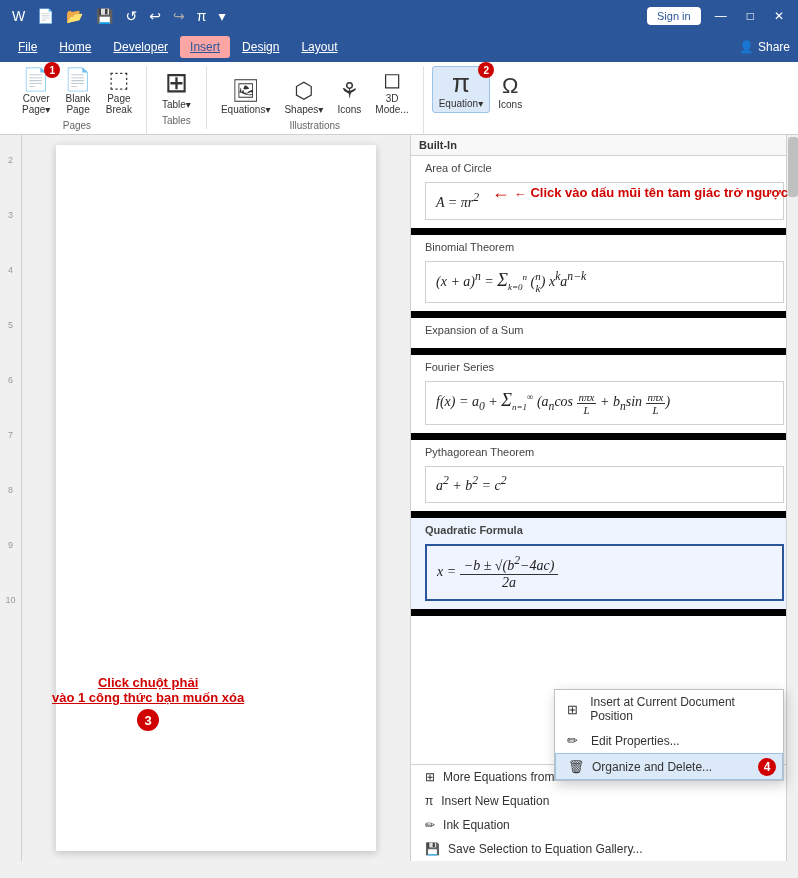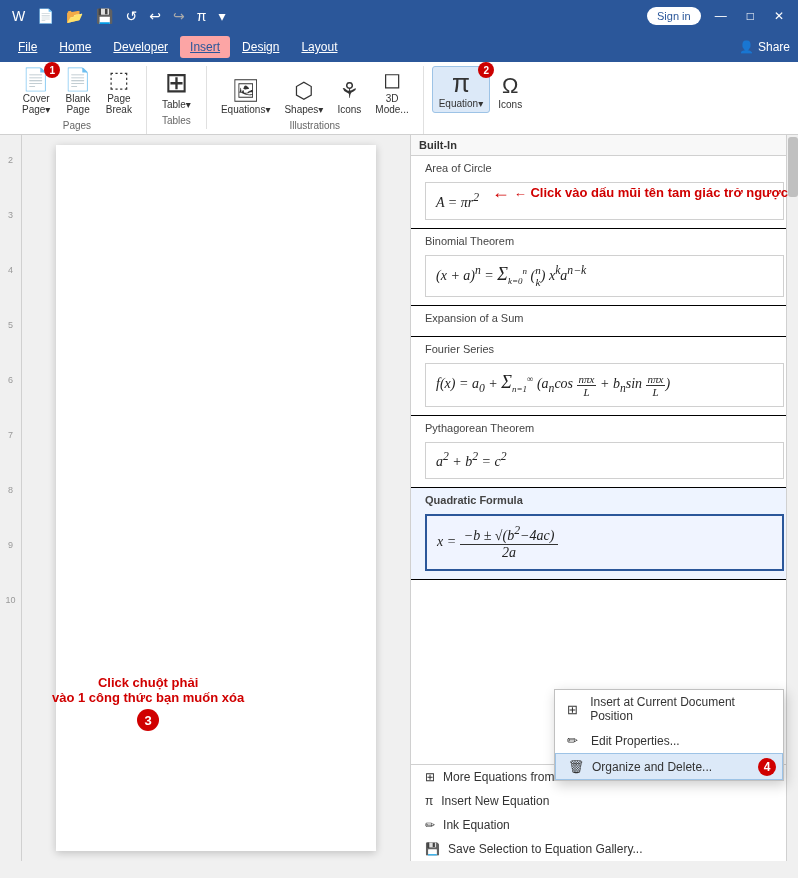--- a/index.html
+++ b/index.html
@@ -17,21 +17,21 @@
     }
     .title-bar-left { display: flex; align-items: center; gap: 4px; }
     .title-bar-icon { font-size: 14px; color: white; cursor: pointer; padding: 2px 4px; }
     .sign-in-btn {
       background: white;
       color: #2b579a;
       border: none;
       padding: 3px 10px;
       font-size: 11px;
       cursor: pointer;
-      border-radius: 9px;
+      border-radius: 4px;
     }
     .win-btn { color: white; font-size: 12px; padding: 2px 6px; cursor: pointer; background: transparent; border: none; }
 
     
     .menu-bar {
       height: 30px;
       background: #2b579a;
       display: flex;
       align-items: center;
       padding: 0 8px;
@@ -201,21 +201,21 @@
       border-left: 1px solid #d0d0d0;
     }
     .panel-scroll-thumb {
       background: #c0c0c0;
       width: 10px;
       height: 60px;
       margin: 2px 1px;
       border-radius: 3px;
     }
 
-    .equation-item { padding: 6px 14px 8px 14px; border-bottom: 1px solid #000000; }
+    .equation-item { padding: 6px 14px 8px 14px; border-bottom: 7px solid #000000; }
     .equation-label { font-size: 11px; color: #444; margin-bottom: 4px; }
     .equation-box {
       border: 1px solid #d0d0d0;
       padding: 8px 10px;
       font-size: 14px;
       color: #222;
       background: white;
       min-height: 36px;
       font-family: 'Times New Roman', serif;
       margin-top: 8px;
@@ -278,20 +278,21 @@
     }
     .click-annotation {
       position: absolute;
       left: 30px;
       bottom: 165px;
       color: #d00000;
       font-size: 14px;
       font-weight: bold;
       text-align: center;
       z-index: 10;
+      text-decoration: underline;
     }
 
     .ribbon-wrapper { position: relative; }
   </style>
 </head>
 <body>
 
 <div>
 
   <div class="title-bar">

